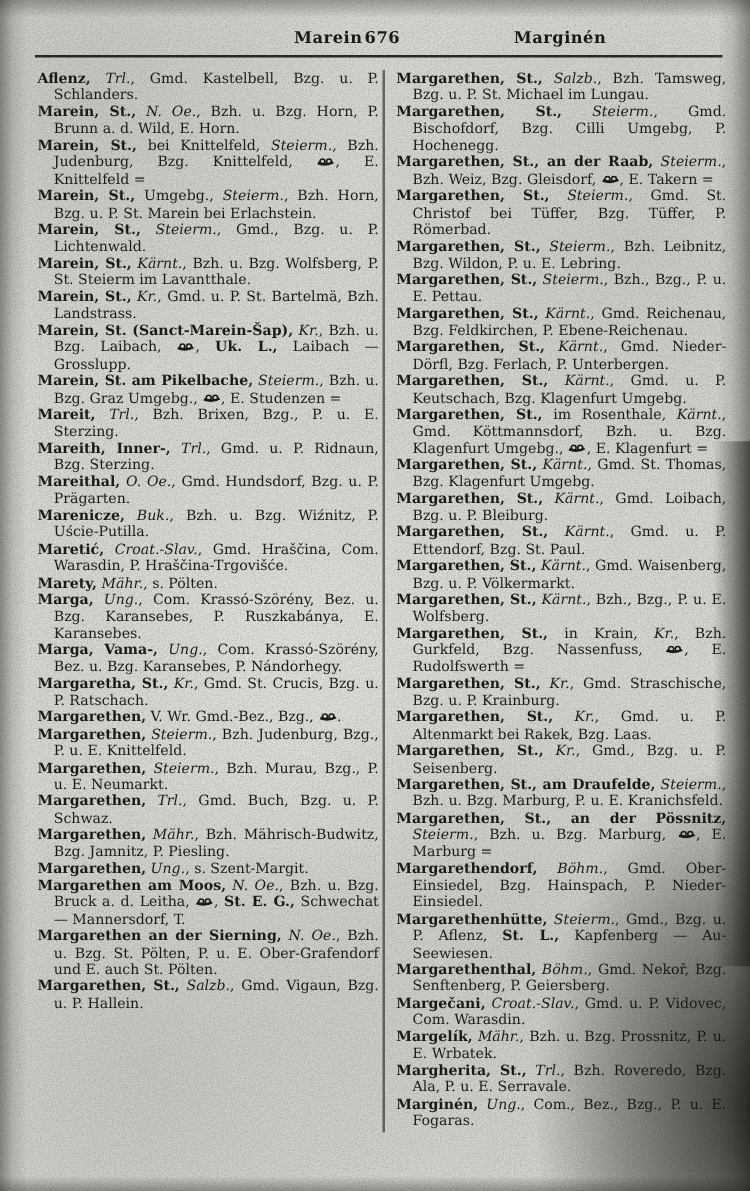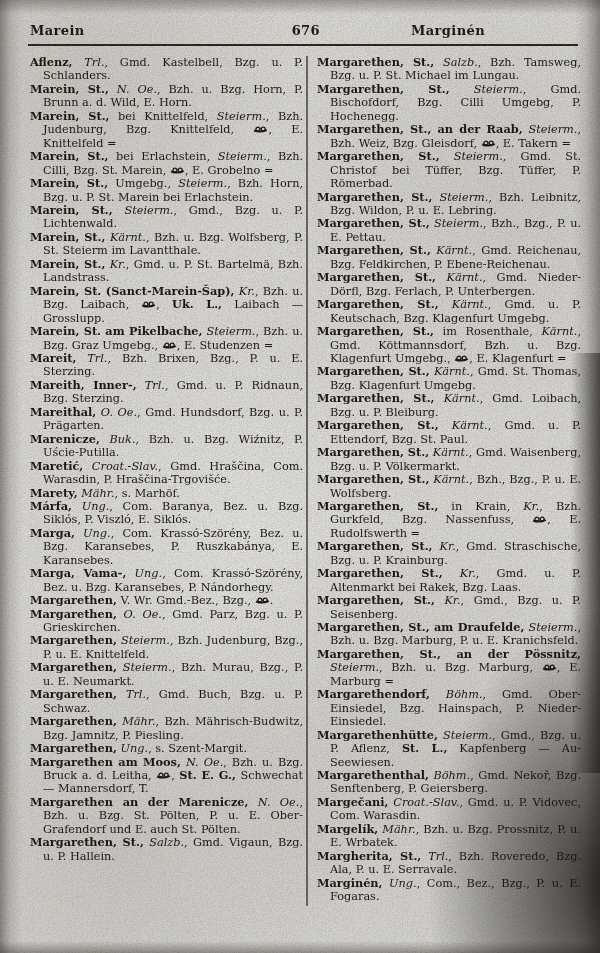--- a/index.html
+++ b/index.html
@@ -25,21 +25,21 @@
   .edge-right{position:absolute;right:0;top:0;width:26px;height:953px;pointer-events:none;
     background:linear-gradient(270deg, rgba(40,37,33,.45), rgba(40,37,33,.12) 55%, transparent);}
   .edge-bottom{position:absolute;left:0;bottom:0;width:600px;height:12px;pointer-events:none;
     background:linear-gradient(0deg, rgba(45,42,37,.4), transparent);}
   .corner-br{position:absolute;right:0;bottom:0;width:170px;height:340px;pointer-events:none;
     background:radial-gradient(ellipse at 105% 80%, rgba(22,20,18,.85), rgba(22,20,18,.35) 45%, transparent 72%);}
   .corner-br2{position:absolute;right:0;bottom:180px;width:40px;height:420px;pointer-events:none;
     background:linear-gradient(270deg, rgba(25,23,20,.55), transparent 75%);}
 
   .header{position:absolute;top:23px;left:0;width:600px;height:18px;font-size:13px;font-weight:700;letter-spacing:.4px;}
-  .h-left{position:absolute;left:30px;width:260px;text-align:left;}
+  .h-left{position:absolute;left:30px;width:260px;text-align:right;}
   .h-center{position:absolute;left:256px;width:64px;text-align:right;}
   .h-right{position:absolute;left:316px;width:264px;text-align:center;}
   .rule{position:absolute;top:44px;left:28px;width:550px;height:2px;background:#26221c;}
 
   .col{position:absolute;top:56px;}
   .col-left{left:30px;width:273px;}
   .col-right{left:317px;width:264px;}
   .divider{position:absolute;top:56px;left:306px;width:2px;height:850px;background:rgba(28,25,20,.6);}
 
   .entry{margin:0;padding-left:13px;text-indent:-13px;font-size:11.3px;line-height:13.45px;text-align:justify;}
@@ -59,60 +59,55 @@
 </div>
 <div class="rule"></div>
 
 <div class="col col-left">
     <p class="entry"><span class="b">Aflenz,</span><span class="i"> Trl.</span><span class="n">, Gmd. Kastelbell, Bzg. u. P. Schlanders.</span></p>
     <p class="entry"><span class="b">Marein, St.,</span><span class="i"> N. Oe.</span><span class="n">, Bzh. u. Bzg. Horn, P. Brunn a. d. Wild, E. Horn.</span></p>
     <p class="entry"><span class="b">Marein, St.,</span><span class="n"> bei Knittelfeld, </span><span class="i">Steierm.</span><span class="n">, Bzh. Judenburg, Bzg. Knittelfeld, </span><span class="horn"><svg width="15" height="9" viewBox="0 0 20 11">
           <path d="M4 5 a2.6 2.6 0 1 0 5.2 0 a2.6 2.6 0 1 0 -5.2 0 M11 5 a2.6 2.6 0 1 0 5.2 0 a2.6 2.6 0 1 0 -5.2 0" fill="none" stroke="#17140f" stroke-width="1.7"></path>
           <path d="M1 8 Q10 11.6 19 7 L17.4 4.8 Q10 8.6 2.4 5.2 Z" fill="#17140f"></path>
         </svg></span><span class="n">, E. Knittelfeld =</span></p>
-    <p class="entry"><span class="b">Marein, St.,</span><span class="n"> bei Erlachstein, </span><span class="i">Steierm.</span><span class="n">, Bzh. Cilli, Bzg. St. Marein, </span><span class="horn"><svg width="15" height="9" viewBox="0 0 20 11">
-          <path d="M4 5 a2.6 2.6 0 1 0 5.2 0 a2.6 2.6 0 1 0 -5.2 0 M11 5 a2.6 2.6 0 1 0 5.2 0 a2.6 2.6 0 1 0 -5.2 0" fill="none" stroke="#17140f" stroke-width="1.7"></path>
-          <path d="M1 8 Q10 11.6 19 7 L17.4 4.8 Q10 8.6 2.4 5.2 Z" fill="#17140f"></path>
-        </svg></span><span class="n">, E. Grobelno =</span></p>
     <p class="entry"><span class="b">Marein, St.,</span><span class="n"> Umgebg., </span><span class="i">Steierm.</span><span class="n">, Bzh. Horn, Bzg. u. P. St. Marein bei Erlachstein.</span></p>
     <p class="entry"><span class="b">Marein, St.,</span><span class="i"> Steierm.</span><span class="n">, Gmd., Bzg. u. P. Lichtenwald.</span></p>
     <p class="entry"><span class="b">Marein, St.,</span><span class="i"> Kärnt.</span><span class="n">, Bzh. u. Bzg. Wolfsberg, P. St. Steierm im Lavantthale.</span></p>
     <p class="entry"><span class="b">Marein, St.,</span><span class="i"> Kr.</span><span class="n">, Gmd. u. P. St. Bartelmä, Bzh. Landstrass.</span></p>
     <p class="entry"><span class="b">Marein, St. (Sanct-Marein-Šap),</span><span class="i"> Kr.</span><span class="n">, Bzh. u. Bzg. Laibach, </span><span class="horn"><svg width="15" height="9" viewBox="0 0 20 11">
           <path d="M4 5 a2.6 2.6 0 1 0 5.2 0 a2.6 2.6 0 1 0 -5.2 0 M11 5 a2.6 2.6 0 1 0 5.2 0 a2.6 2.6 0 1 0 -5.2 0" fill="none" stroke="#17140f" stroke-width="1.7"></path>
           <path d="M1 8 Q10 11.6 19 7 L17.4 4.8 Q10 8.6 2.4 5.2 Z" fill="#17140f"></path>
         </svg></span><span class="n">, </span><span class="b">Uk. L.,</span><span class="n"> Laibach — Grosslupp.</span></p>
     <p class="entry"><span class="b">Marein, St. am Pikelbache,</span><span class="i"> Steierm.</span><span class="n">, Bzh. u. Bzg. Graz Umgebg., </span><span class="horn"><svg width="15" height="9" viewBox="0 0 20 11">
           <path d="M4 5 a2.6 2.6 0 1 0 5.2 0 a2.6 2.6 0 1 0 -5.2 0 M11 5 a2.6 2.6 0 1 0 5.2 0 a2.6 2.6 0 1 0 -5.2 0" fill="none" stroke="#17140f" stroke-width="1.7"></path>
           <path d="M1 8 Q10 11.6 19 7 L17.4 4.8 Q10 8.6 2.4 5.2 Z" fill="#17140f"></path>
         </svg></span><span class="n">, E. Studenzen =</span></p>
     <p class="entry"><span class="b">Mareit,</span><span class="i"> Trl.</span><span class="n">, Bzh. Brixen, Bzg., P. u. E. Sterzing.</span></p>
     <p class="entry"><span class="b">Mareith, Inner-,</span><span class="i"> Trl.</span><span class="n">, Gmd. u. P. Ridnaun, Bzg. Sterzing.</span></p>
     <p class="entry"><span class="b">Mareithal,</span><span class="i"> O. Oe.</span><span class="n">, Gmd. Hundsdorf, Bzg. u. P. Prägarten.</span></p>
     <p class="entry"><span class="b">Marenicze,</span><span class="i"> Buk.</span><span class="n">, Bzh. u. Bzg. Wiźnitz, P. Uście-Putilla.</span></p>
     <p class="entry"><span class="b">Maretić,</span><span class="i"> Croat.-Slav.</span><span class="n">, Gmd. Hraščina, Com. Warasdin, P. Hraščina-Trgovišće.</span></p>
-    <p class="entry"><span class="b">Marety,</span><span class="i"> Mähr.</span><span class="n">, s. Marhöf.</span></p>
-    <p class="entry"><span class="b">Márfa,</span><span class="i"> Ung.</span><span class="n">, Com. Baranya, Bez. u. Bzg. Siklós, P. Viszló, E. Siklós.</span></p>
+    <p class="entry"><span class="b">Marety,</span><span class="i"> Mähr.</span><span class="n">, s. Pölten.</span></p>
     <p class="entry"><span class="b">Marga,</span><span class="i"> Ung.</span><span class="n">, Com. Krassó-Szörény, Bez. u. Bzg. Karansebes, P. Ruszkabánya, E. Karansebes.</span></p>
     <p class="entry"><span class="b">Marga, Vama-,</span><span class="i"> Ung.</span><span class="n">, Com. Krassó-Szörény, Bez. u. Bzg. Karansebes, P. Nándorhegy.</span></p>
+    <p class="entry"><span class="b">Margaretha, St.,</span><span class="i"> Kr.</span><span class="n">, Gmd. St. Crucis, Bzg. u. P. Ratschach.</span></p>
     <p class="entry"><span class="b">Margarethen,</span><span class="n"> V. Wr. Gmd.-Bez., Bzg., </span><span class="horn"><svg width="15" height="9" viewBox="0 0 20 11">
           <path d="M4 5 a2.6 2.6 0 1 0 5.2 0 a2.6 2.6 0 1 0 -5.2 0 M11 5 a2.6 2.6 0 1 0 5.2 0 a2.6 2.6 0 1 0 -5.2 0" fill="none" stroke="#17140f" stroke-width="1.7"></path>
           <path d="M1 8 Q10 11.6 19 7 L17.4 4.8 Q10 8.6 2.4 5.2 Z" fill="#17140f"></path>
         </svg></span><span class="n">.</span></p>
-    <p class="entry"><span class="b">Margarethen,</span><span class="i"> O. Oe.</span><span class="n">, Gmd. Parz, Bzg. u. P. Grieskirchen.</span></p>
     <p class="entry"><span class="b">Margarethen,</span><span class="i"> Steierm.</span><span class="n">, Bzh. Judenburg, Bzg., P. u. E. Knittelfeld.</span></p>
     <p class="entry"><span class="b">Margarethen,</span><span class="i"> Steierm.</span><span class="n">, Bzh. Murau, Bzg., P. u. E. Neumarkt.</span></p>
     <p class="entry"><span class="b">Margarethen,</span><span class="i"> Trl.</span><span class="n">, Gmd. Buch, Bzg. u. P. Schwaz.</span></p>
     <p class="entry"><span class="b">Margarethen,</span><span class="i"> Mähr.</span><span class="n">, Bzh. Mährisch-Budwitz, Bzg. Jamnitz, P. Piesling.</span></p>
     <p class="entry"><span class="b">Margarethen,</span><span class="i"> Ung.</span><span class="n">, s. Szent-Margit.</span></p>
     <p class="entry"><span class="b">Margarethen am Moos,</span><span class="i"> N. Oe.</span><span class="n">, Bzh. u. Bzg. Bruck a. d. Leitha, </span><span class="horn"><svg width="15" height="9" viewBox="0 0 20 11">
           <path d="M4 5 a2.6 2.6 0 1 0 5.2 0 a2.6 2.6 0 1 0 -5.2 0 M11 5 a2.6 2.6 0 1 0 5.2 0 a2.6 2.6 0 1 0 -5.2 0" fill="none" stroke="#17140f" stroke-width="1.7"></path>
           <path d="M1 8 Q10 11.6 19 7 L17.4 4.8 Q10 8.6 2.4 5.2 Z" fill="#17140f"></path>
         </svg></span><span class="n">, </span><span class="b">St. E. G.,</span><span class="n"> Schwechat — Mannersdorf, T.</span></p>
-    <p class="entry"><span class="b">Margarethen an der Marenicze,</span><span class="i"> N. Oe.</span><span class="n">, Bzh. u. Bzg. St. Pölten, P. u. E. Ober-Grafendorf und E. auch St. Pölten.</span></p>
+    <p class="entry"><span class="b">Margarethen an der Sierning,</span><span class="i"> N. Oe.</span><span class="n">, Bzh. u. Bzg. St. Pölten, P. u. E. Ober-Grafendorf und E. auch St. Pölten.</span></p>
     <p class="entry"><span class="b">Margarethen, St.,</span><span class="i"> Salzb.</span><span class="n">, Gmd. Vigaun, Bzg. u. P. Hallein.</span></p>
   </div>
 <div class="divider"></div>
 <div class="col col-right">
     <p class="entry"><span class="b">Margarethen, St.,</span><span class="i"> Salzb.</span><span class="n">, Bzh. Tamsweg, Bzg. u. P. St. Michael im Lungau.</span></p>
     <p class="entry"><span class="b">Margarethen, St.,</span><span class="i"> Steierm.</span><span class="n">, Gmd. Bischofdorf, Bzg. Cilli Umgebg, P. Hochenegg.</span></p>
     <p class="entry"><span class="b">Margarethen, St., an der Raab,</span><span class="i"> Steierm.</span><span class="n">, Bzh. Weiz, Bzg. Gleisdorf, </span><span class="horn"><svg width="15" height="9" viewBox="0 0 20 11">
           <path d="M4 5 a2.6 2.6 0 1 0 5.2 0 a2.6 2.6 0 1 0 -5.2 0 M11 5 a2.6 2.6 0 1 0 5.2 0 a2.6 2.6 0 1 0 -5.2 0" fill="none" stroke="#17140f" stroke-width="1.7"></path>
           <path d="M1 8 Q10 11.6 19 7 L17.4 4.8 Q10 8.6 2.4 5.2 Z" fill="#17140f"></path>
         </svg></span><span class="n">, E. Takern =</span></p>

